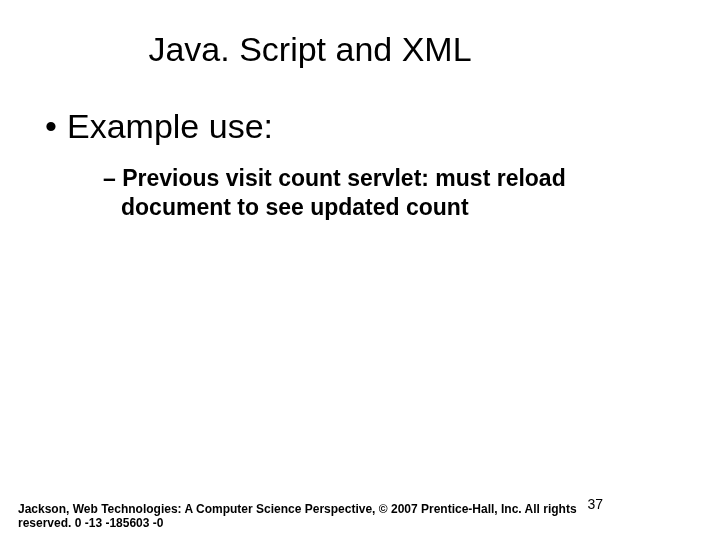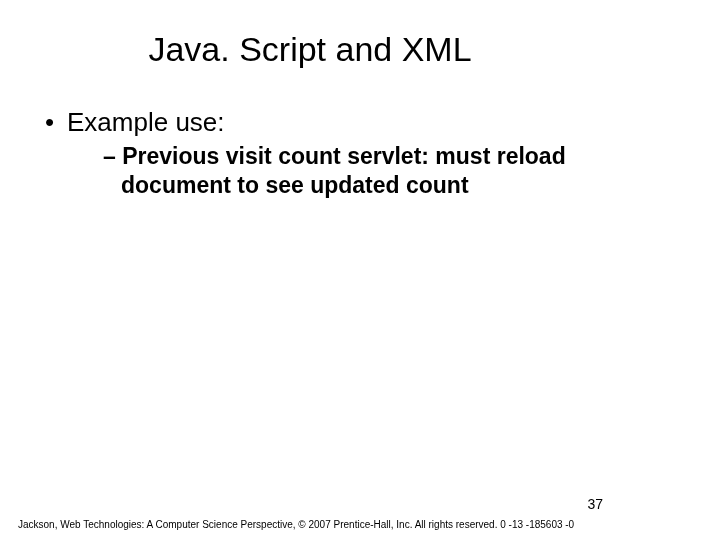--- a/index.html
+++ b/index.html
@@ -1,27 +1,27 @@
 <!DOCTYPE html>
 <html><head>
 <meta charset="utf-8">
 <style>
   * { margin: 0; padding: 0; box-sizing: border-box; }
   html, body { width: 720px; height: 540px; background: #fff; font-family: Arial, Helvetica, sans-serif; color: #000; }
   .slide { position: relative; width: 620px; height: 540px; padding: 30px 45px 1px 45px; }
   .title { font-size: 34px; text-align: center; margin-top: 0; margin-bottom: 38px; font-weight: 400; }
-  .bullet-l1 { font-size: 26px; margin-left: 0; margin-bottom: 4px; }
+  .bullet-l1 { font-size: 34px; margin-left: 0; margin-bottom: 18px; }
   .bullet-l1 .dot { display: inline-block; width: 22px; }
   .sub-wrap { margin-left: 58px; }
   .bullet-l2 { font-size: 23px; line-height: 1.25; margin-bottom: 2px; }
   .dash { display: inline; font-weight: bold; }
   .hang { padding-left: 18px; text-indent: -18px; }
   .code { font-family: "Courier New", Courier, monospace; }
   .pagenum { position: absolute; right: 17px; bottom: 28px; font-size: 14px; }
-  .footer { position: absolute; left: 18px; bottom: 10px; font-size: 10px; }
+  .footer { position: absolute; left: 18px; bottom: 10px; font-size: 12px; font-weight: bold; }
 </style>
 </head>
 <body>
 
 <div class="slide">
 
   <h1 class="title">Java. Script and XML</h1>
 
   <div class="bullet-l1">
     <span class="dot">•</span><span>Example use:</span>

